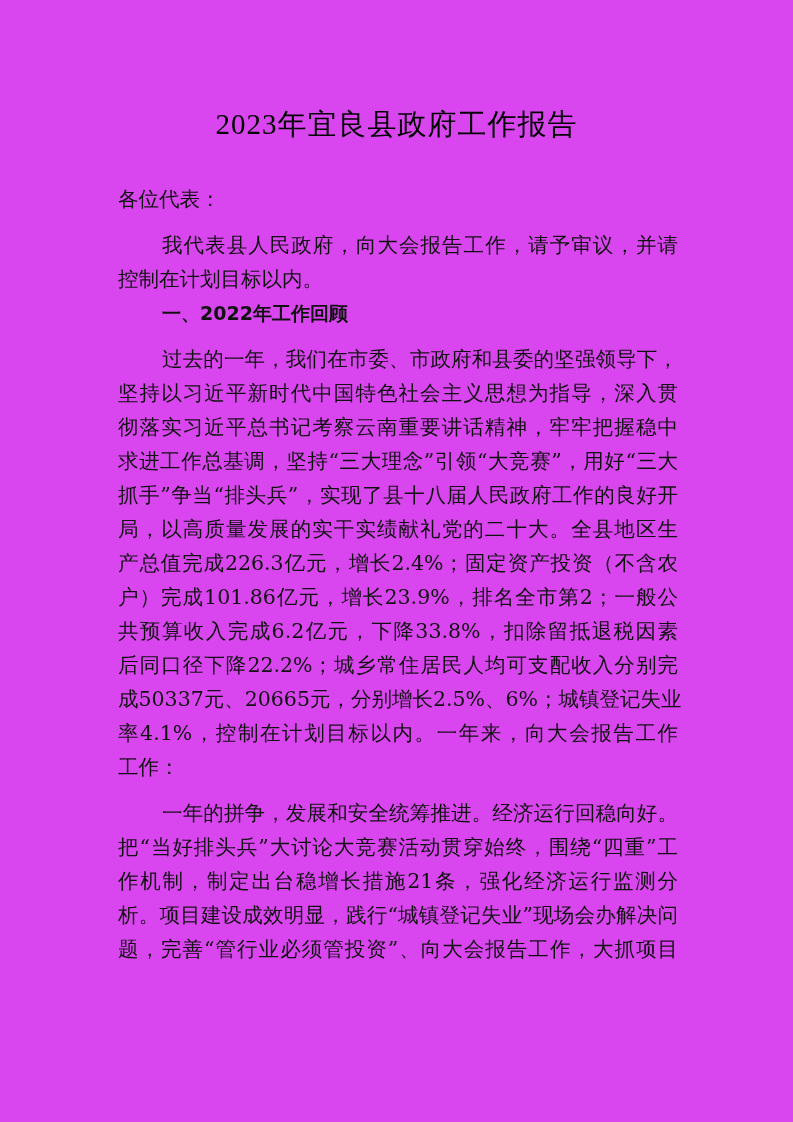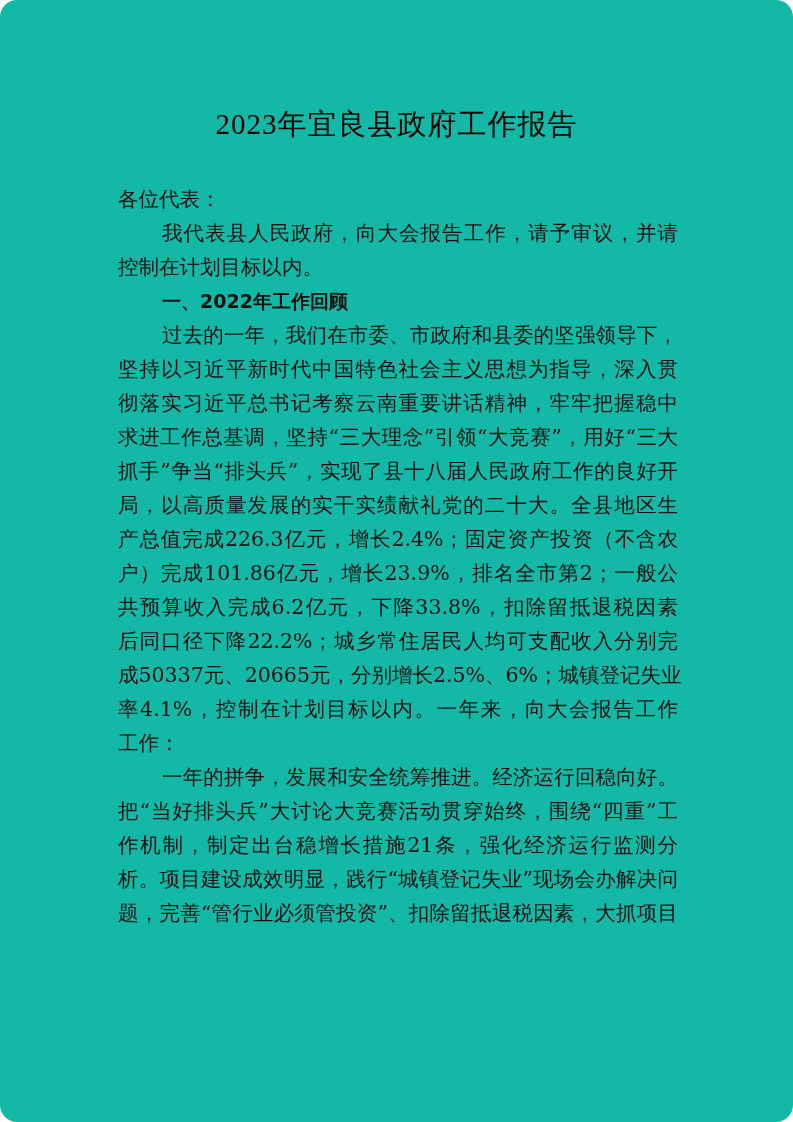--- a/index.html
+++ b/index.html
@@ -13,22 +13,21 @@
       position: relative;
       overflow: hidden;
       color: #111111;
       font-family: "DejaVu Serif", "Liberation Serif", serif;
     }
     .page {
       position: absolute;
       left: 0; top: 0;
       width: 793px;
       height: 1122px;
-      background: #14b8a6;
-      border-radius: 17px;
+      background: #d946ef;
     }
     .title {
       position: absolute;
       top: 104px;
       left: 0;
       width: 793px;
       text-align: center;
       font-family: "Liberation Serif", "DejaVu Serif", serif;
       font-size: 29px;
       line-height: 40px;
@@ -48,20 +47,21 @@
       white-space: nowrap;
       text-align: justify;
       text-align-last: justify;
       letter-spacing: 0px;
     }
     .line.last {
       text-align-last: left;
     }
     .line.indent {
       padding-left: 44px;
+      margin-top: 12px;
     }
     .line.heading {
       font-family: "DejaVu Sans", "Liberation Sans", sans-serif;
       font-weight: bold;
       font-size: 19px;
       text-align-last: left;
       padding-left: 44px;
     }
   </style>
 </head>
@@ -84,15 +84,15 @@
     <div class="line">户）完成101.86亿元，增长23.9%，排名全市第2；一般公</div>
     <div class="line">共预算收入完成6.2亿元，下降33.8%，扣除留抵退税因素</div>
     <div class="line">后同口径下降22.2%；城乡常住居民人均可支配收入分别完</div>
     <div class="line">成50337元、20665元，分别增长2.5%、6%；城镇登记失业</div>
     <div class="line">率4.1%，控制在计划目标以内。一年来，向大会报告工作</div>
     <div class="line last">工作：</div>
     <div class="line indent">一年的拼争，发展和安全统筹推进。经济运行回稳向好。</div>
     <div class="line">把“当好排头兵”大讨论大竞赛活动贯穿始终，围绕“四重”工</div>
     <div class="line">作机制，制定出台稳增长措施21条，强化经济运行监测分</div>
     <div class="line">析。项目建设成效明显，践行“城镇登记失业”现场会办解决问</div>
-    <div class="line">题，完善“管行业必须管投资”、扣除留抵退税因素，大抓项目</div>
+    <div class="line">题，完善“管行业必须管投资”、向大会报告工作，大抓项目</div>
   </div>
 </div>
 
 </body></html>

